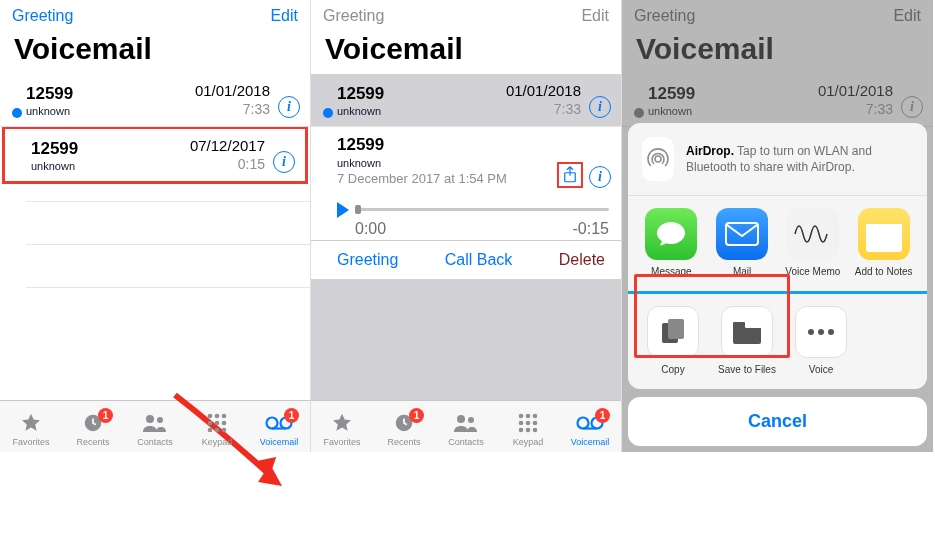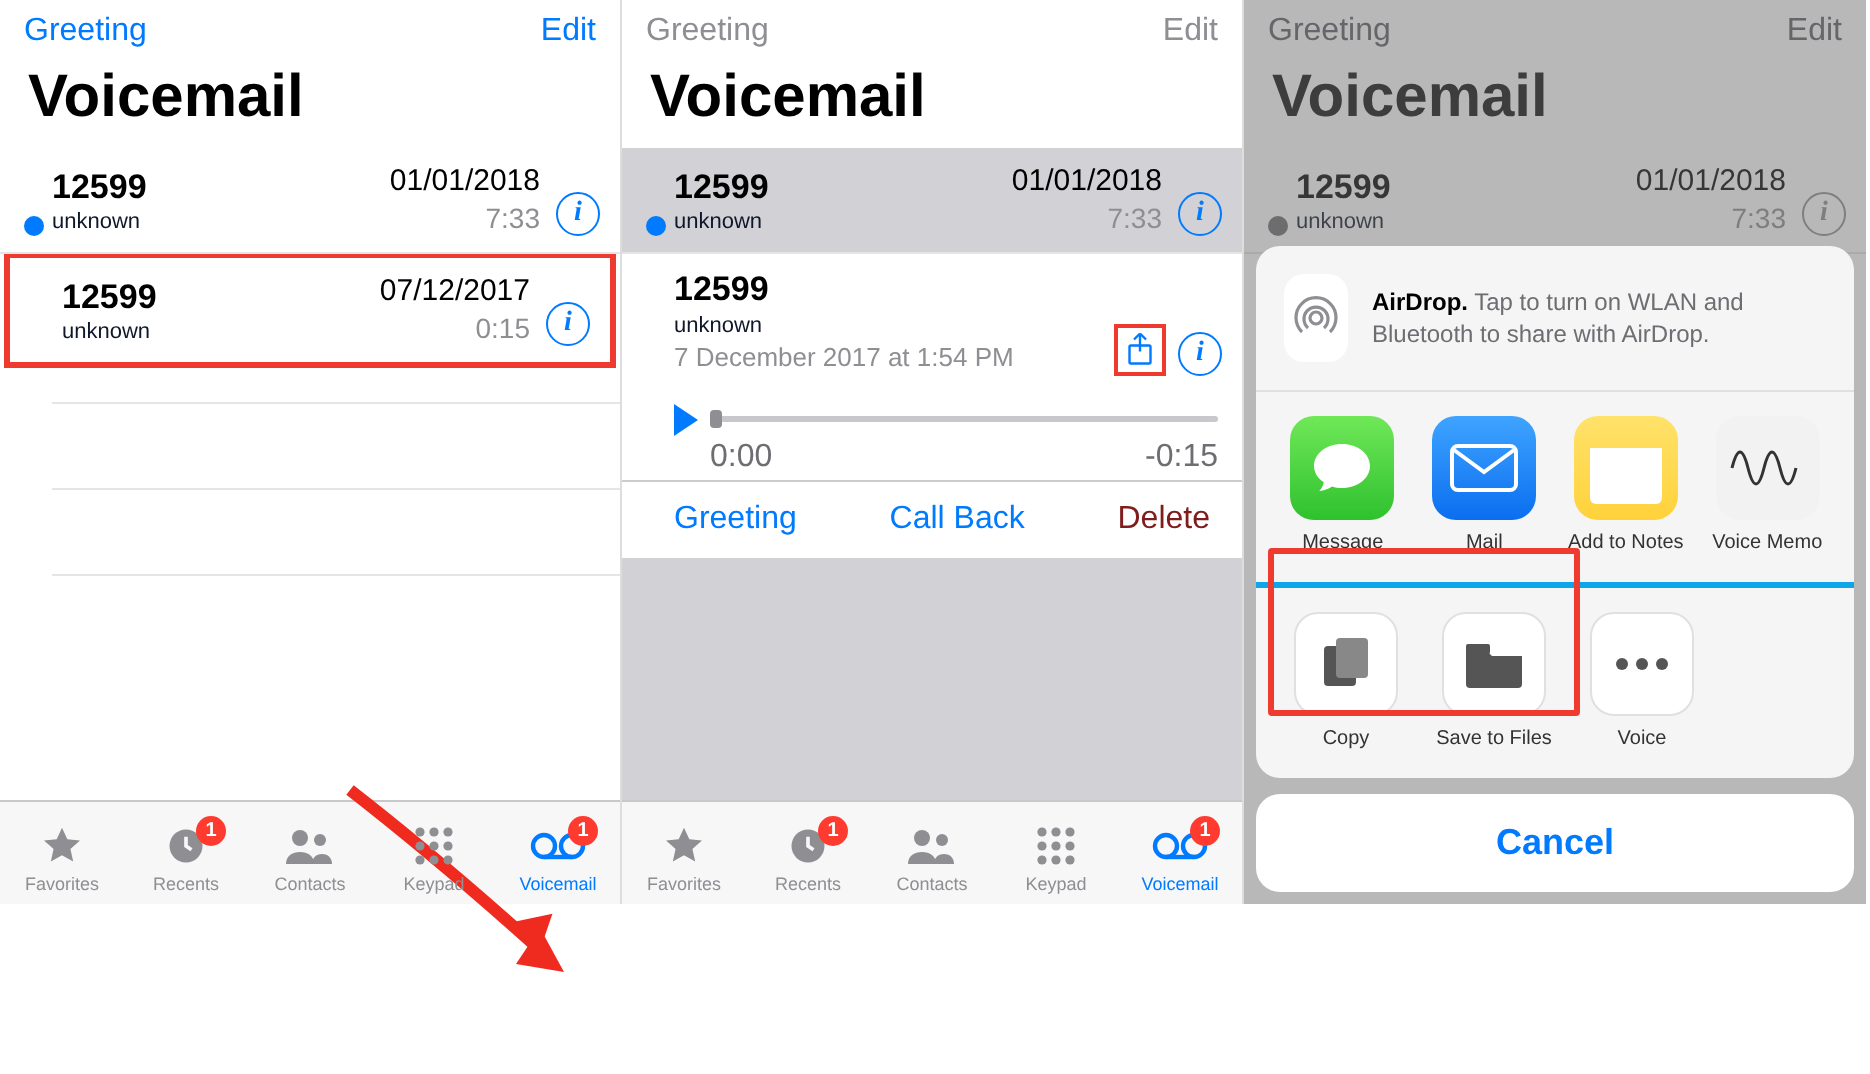--- a/index.html
+++ b/index.html
@@ -358,32 +358,32 @@
           <div class="app">
             <div class="app-ic mail">
                 <svg width="34" height="24" viewBox="0 0 34 24">
                   <rect x="1" y="1" width="32" height="22" rx="3" fill="none" stroke="#fff" stroke-width="2"></rect>
                   <path d="M2 3l15 11L32 3" fill="none" stroke="#fff" stroke-width="2"></path>
                 </svg>
               </div>
             <span>Mail</span>
           </div>
           <div class="app">
-            <div class="app-ic notes">
-                <div class="notes-lines"></div>
-              </div>
-            <span>Add to Notes</span>
-          </div>
-          <div class="app">
             <div class="app-ic vmemo">
                 <svg width="40" height="20" viewBox="0 0 40 20">
                   <path d="M2 10q4-16 8 0t8 0 8 0 8 0" fill="none" stroke="#333" stroke-width="1.5"></path>
                 </svg>
               </div>
             <span>Voice Memo</span>
+          </div>
+          <div class="app">
+            <div class="app-ic notes">
+                <div class="notes-lines"></div>
+              </div>
+            <span>Add to Notes</span>
           </div>
         </div>
         <div class="app-row second">
           <div class="app">
             <div class="app-ic act">
                 <svg width="28" height="30" viewBox="0 0 28 30">
                   <rect x="3" y="6" width="16" height="20" rx="2" fill="#555"></rect>
                   <rect x="9" y="2" width="16" height="20" rx="2" fill="#888"></rect>
                 </svg>
               </div>

